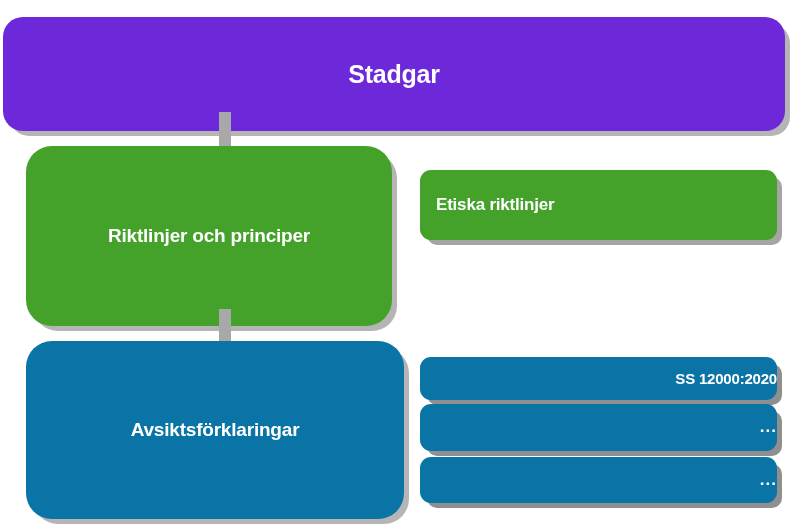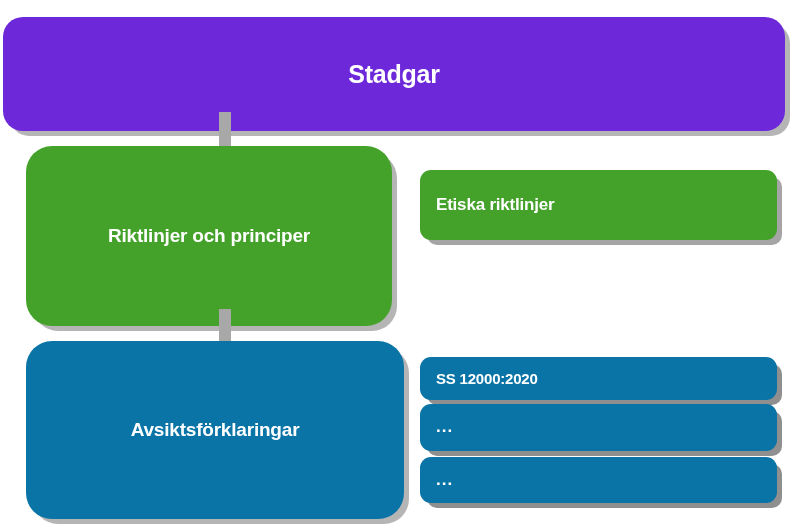--- a/index.html
+++ b/index.html
@@ -79,21 +79,21 @@
     border-radius: 26px;
     justify-content: center;
     font-size: 19px;
   }
 
   .node--blue-sub {
     left: 420px;
     width: 357px;
     background: #0a74a6;
     border-radius: 11px;
-    justify-content: flex-start;
+    justify-content: flex-end;
     padding-left: 16px;
     font-size: 15px;
     box-shadow: 6px 6px 0 -1px rgba(90,90,90,0.68);
   }
   .node--blue-sub.b1 { top: 357px; height: 43px; }
   .node--blue-sub.b2 { top: 404px; height: 47px; }
   .node--blue-sub.b3 { top: 457px; height: 46px; }
 
   .node--blue-sub .label-dots {
     font-size: 17px;

